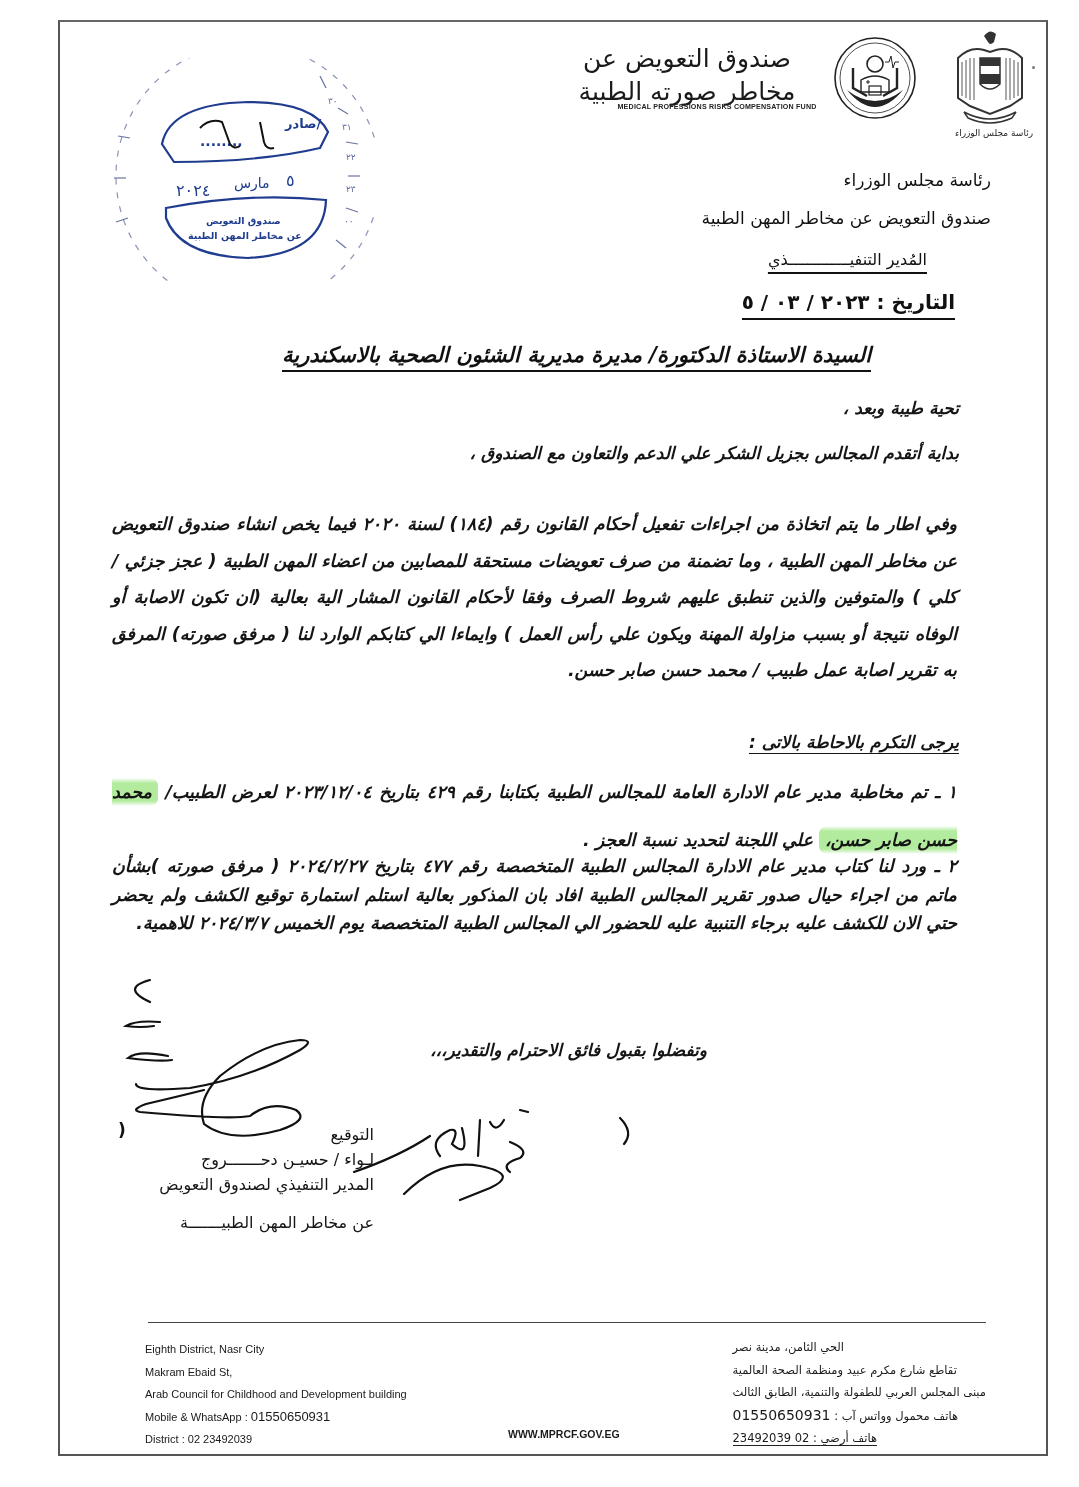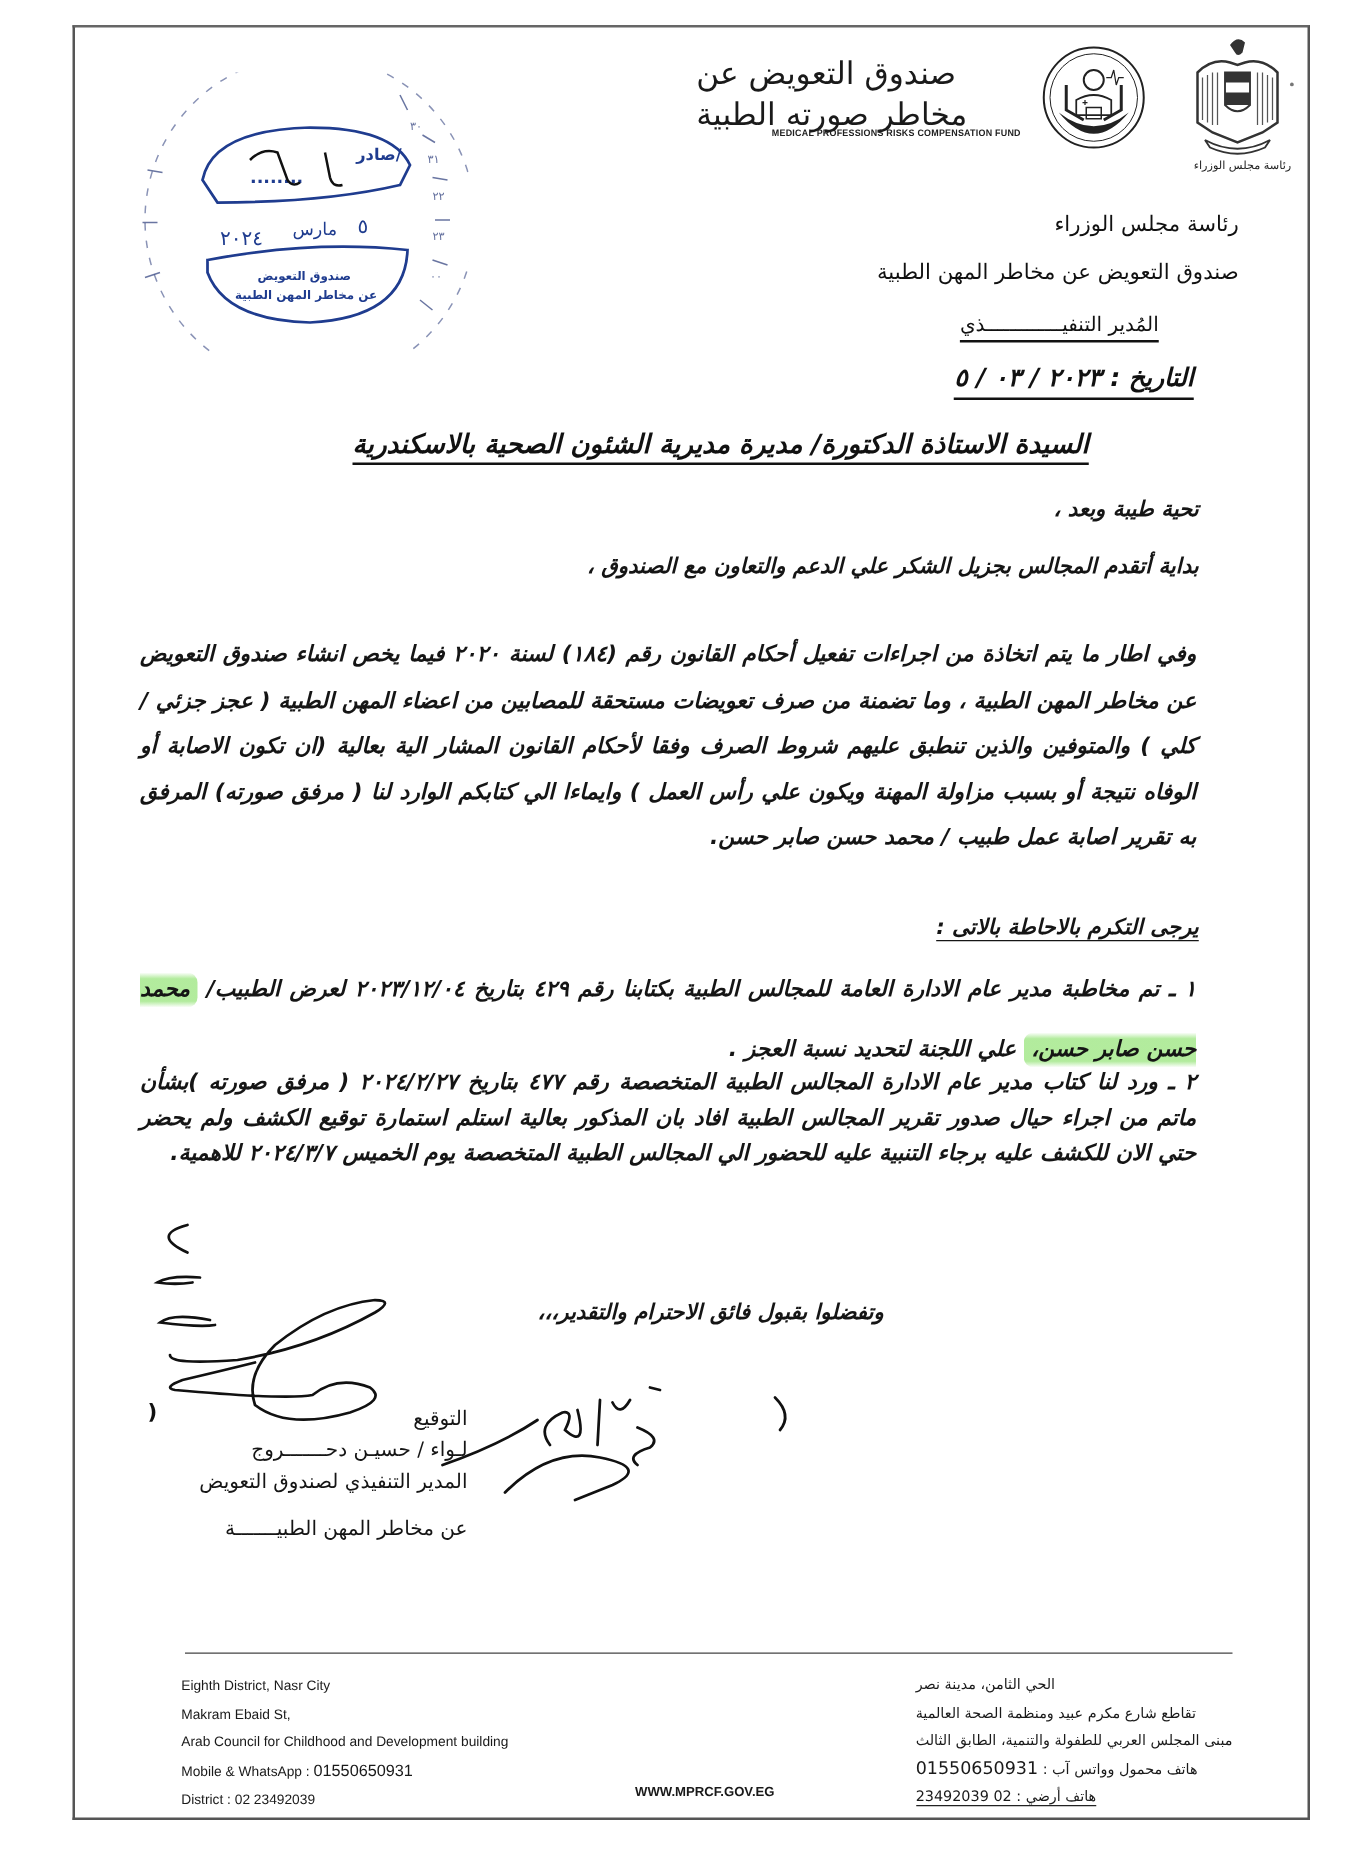--- a/index.html
+++ b/index.html
@@ -6,38 +6,38 @@
   body {
     width: 1079px; height: 1487px; background: #ffffff; position: relative; overflow: hidden;
     font-family: "DejaVu Sans", sans-serif; color: #111;
   }
   .page-frame {
     position: absolute; left: 58px; top: 20px; width: 990px; height: 1436px;
     border: 2px solid #555; border-top-color: #666; box-sizing: border-box;
   }
 
   
-  .fund-title { position: absolute; right: 262px; top: 42px; width: 260px; text-align: left;
+  .fund-title { position: absolute; right: 262px; top: 42px; width: 260px; text-align: center;
     direction: rtl; font-family: "DejaVu Sans", sans-serif; font-size: 25px; line-height: 33px; color: #1a1a1a; letter-spacing: 1px; }
   .fund-en { position: absolute; right: 262px; top: 102px; font-family: "Liberation Sans", sans-serif;
     font-weight: bold; font-size: 7.5px; letter-spacing: 0.2px; color: #222; transform: scaleX(0.95); transform-origin: right; }
   .fund-logo { position: absolute; left: 833px; top: 36px; width: 84px; height: 84px; }
   .eagle { position: absolute; left: 950px; top: 28px; width: 80px; height: 100px; }
   .eagle-caption { position: absolute; right: 46px; top: 128px; font-size: 9px; direction: rtl; color: #222; }
   .dot-mark { position: absolute; left: 1032px; top: 66px; width: 3px; height: 3px; background: #777; border-radius: 50%; }
 
   
   .stamp { position: absolute; left: 110px; top: 58px; width: 265px; height: 225px; }
 
   
   .hl { position: absolute; direction: rtl; text-align: right; font-family: "DejaVu Sans", sans-serif; color: #111; }
   .hl-1 { right: 88px; top: 170px; font-size: 17px; }
   .hl-2 { right: 88px; top: 208px; font-size: 17px; }
   .hl-3 { right: 152px; top: 250px; font-size: 16px; text-decoration: underline; text-decoration-thickness: 2px; text-underline-offset: 7px; }
-  .hl-date { right: 124px; top: 290px; font-size: 20px; font-weight: bold; font-style: italic;
+  .hl-date { right: 124px; top: 290px; font-size: 20px; font-weight: bold; 
     border-bottom: 2px solid #111; padding-bottom: 4px; }
   .addressee { position: absolute; right: 208px; top: 343px; font-size: 21px; font-weight: bold; font-style: italic;
     direction: rtl; border-bottom: 2px solid #111; padding-bottom: 3px; color: #111; margin-left: 44px; }
 
   .body-text { position: absolute; right: 120px; width: 860px; direction: rtl; text-align: right;
     font-family: "DejaVu Sans", sans-serif; font-weight: bold; font-style: italic; color: #151515; }
   .greeting { top: 398px; font-size: 17px; }
   .opening { top: 443px; font-size: 17px; }
   .para { top: 506px; font-size: 17.5px; line-height: 36.5px; text-align: justify; text-align-last: right; width: 845px; right: 122px; }
   .req-head { top: 732px; font-size: 17px; text-decoration: underline; text-underline-offset: 5px; }

